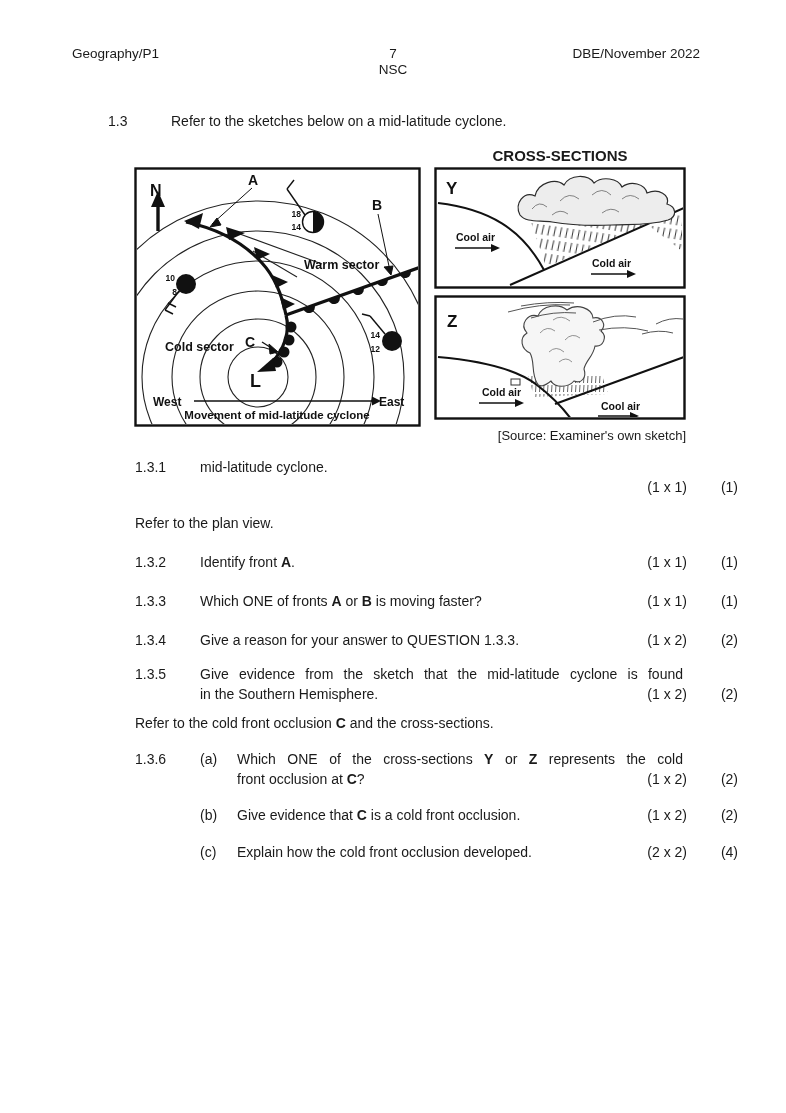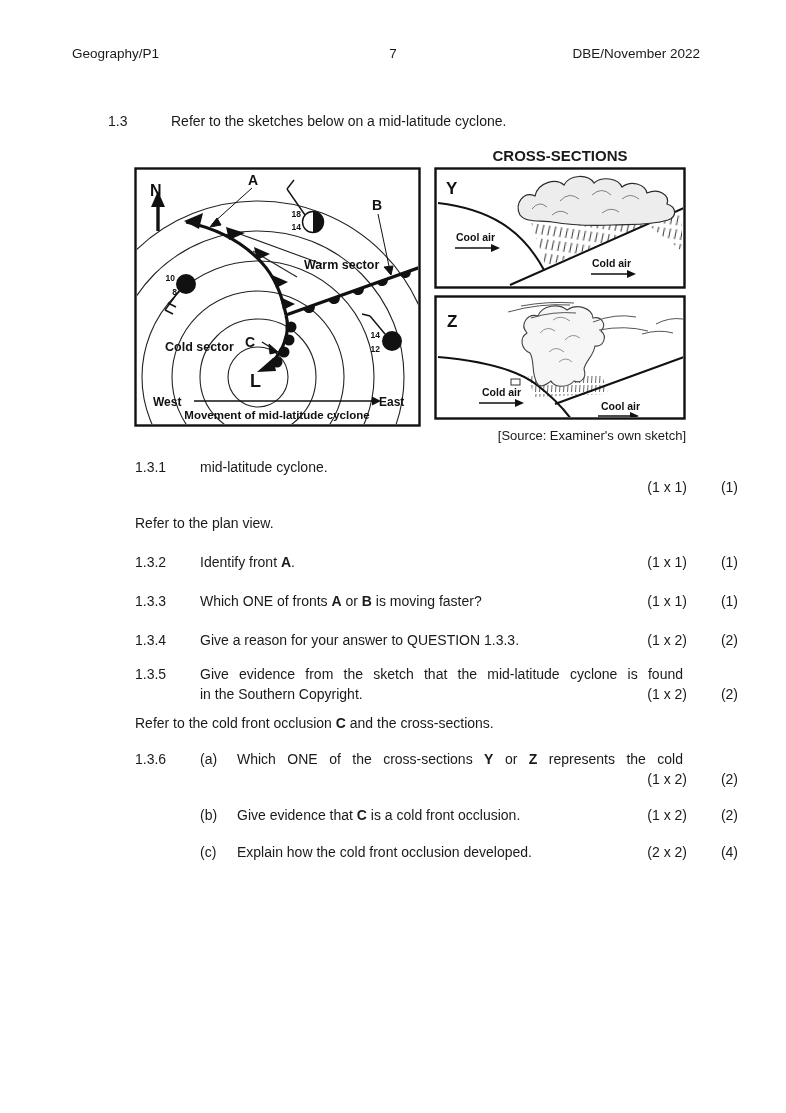--- a/index.html
+++ b/index.html
@@ -27,20 +27,21 @@
   svg text{font-family:"Liberation Sans","DejaVu Sans",sans-serif;fill:#111;}
   .svg-bold{font-weight:bold;}
 </style>
 </head>
 <body>
 
 <div class="page">
 
   <div class="abs hdr" style="left:72px">Geography/P1</div>
   <div class="abs hdr ctr">7</div>
+  <div class="abs hdr2 ctr">NSC</div>
   <div class="abs hdr" style="right:86px">DBE/November 2022</div>
 
   <div class="abs intro" style="left:72px">1.3</div>
   <div class="abs intro" style="left:135px">Refer to the sketches below on a mid-latitude cyclone.</div>
 
   <div class="abs fig-title" style="left:434px;width:252px">CROSS-SECTIONS</div>
 
   <svg class="abs" style="left:134px;top:167px" width="287" height="260" viewBox="0 0 287 260">
     <defs>
       <clipPath id="planClip">
@@ -250,35 +251,36 @@
       <div>Give a reason for your answer to QUESTION 1.3.3.</div>
     </div>
     <span class="m1">(1 x 2)</span>
     <span class="m2">(2)</span>
   </div>
 
   <div class="qrow" style="top:665px">
     <span class="qnum">1.3.5</span>
     <div class="qbody">
       <div class="just">Give evidence from the sketch that the mid-latitude cyclone is found</div>
-      <div>in the Southern Copyright.</div>
+      <div>in the Southern Hemisphere.</div>
     </div>
     <span class="m1 l2">(1 x 2)</span>
     <span class="m2 l2">(2)</span>
   </div>
 
   <div class="qrow" style="top:714px">
     <div class="refer">Refer to the cold front occlusion <b>C</b> and the cross-sections.</div>
   </div>
 
   <div class="qrow" style="top:750px">
     <span class="qnum">1.3.6</span>
     <span class="qsub">(a)</span>
     <div class="qbody sub">
       <div class="just">Which ONE of the cross-sections <b>Y</b> or <b>Z</b> represents the cold</div>
+      <div>front occlusion at <b>C</b>?</div>
     </div>
     <span class="m1 l2">(1 x 2)</span>
     <span class="m2 l2">(2)</span>
   </div>
 
   <div class="qrow" style="top:806px">
     <span class="qsub">(b)</span>
     <div class="qbody sub">
       <div>Give evidence that <b>C</b> is a cold front occlusion.</div>
     </div>

